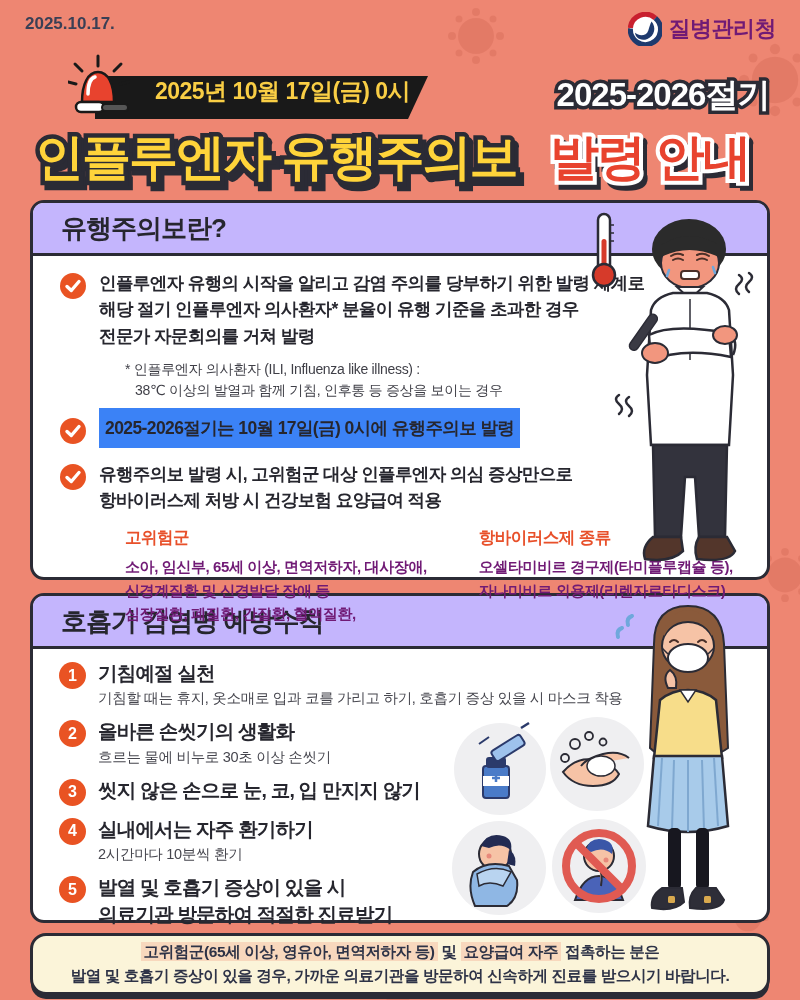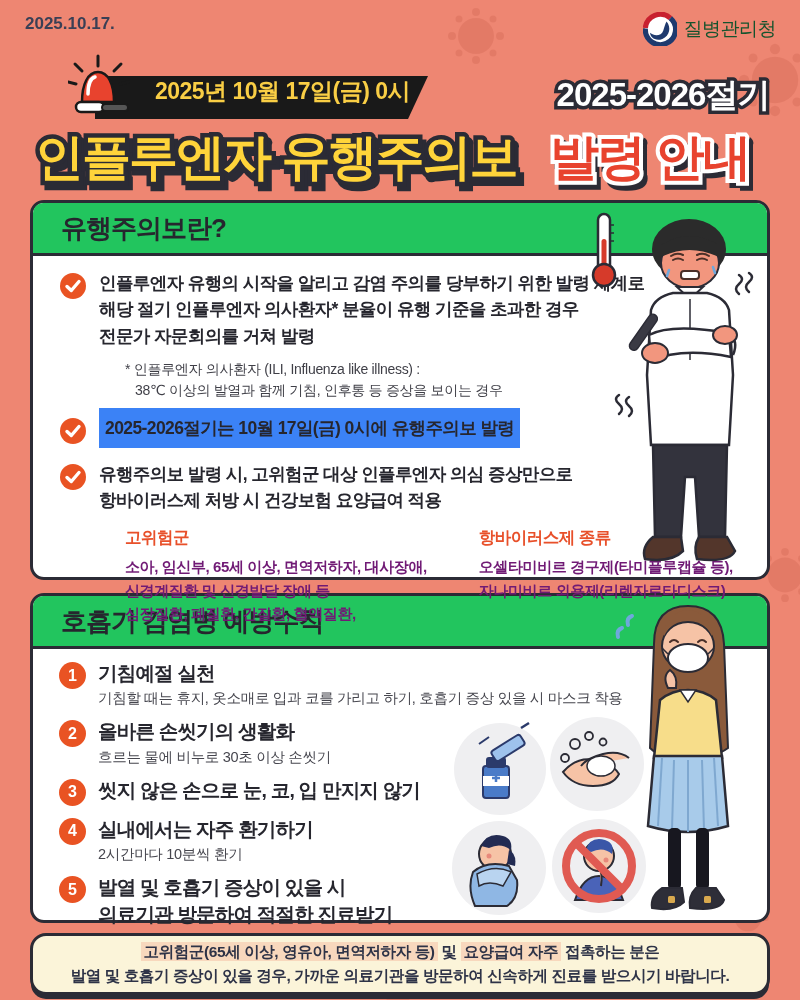--- a/index.html
+++ b/index.html
@@ -1,31 +1,31 @@
 <!DOCTYPE html>
 <html lang="ko"><head>
 <meta charset="utf-8">
 <style>
   html,body{margin:0;padding:0;}
   body{font-family:"Liberation Sans","DejaVu Sans",sans-serif;}
   .poster{position:relative;width:800px;height:1000px;background:#EE8672;overflow:hidden;}
   .blob{position:absolute;opacity:.5;}
   .top-date{position:absolute;left:25px;top:14px;font-size:17px;font-weight:600;color:#3A3F55;}
   .agency{position:absolute;right:24px;top:12px;display:flex;align-items:center;gap:7px;}
-  .agency-name{font-size:19px;font-weight:400;color:#14532d;letter-spacing:-0.5px;}
+  .agency-name{font-size:22px;font-weight:700;color:#701a75;letter-spacing:-0.5px;}
   .siren-banner{position:absolute;left:95px;top:76px;width:333px;height:43px;background:#191919;
     clip-path:polygon(0 0,100% 0,94% 100%,0 100%);display:flex;align-items:flex-start;justify-content:center;
     padding-left:42px;box-sizing:border-box;}
   .siren-banner span{color:#F9CE45;font-size:23px;font-weight:800;letter-spacing:-0.5px;white-space:nowrap;}
   .siren-icon{position:absolute;left:68px;top:54px;}
   .season-svg{position:absolute;left:538px;top:70px;overflow:visible;}
   .title-svg{position:absolute;top:118px;overflow:visible;}
   .t-outline{paint-order:stroke;filter:drop-shadow(4px 5px 0 #2B2B35);font-weight:900;letter-spacing:-2px;}
   .card{position:absolute;left:30px;width:740px;background:#fff;border:3px solid #2B2B35;border-radius:14px;box-sizing:border-box;}
-  .card-head{height:50px;background:#22c55e;border-bottom:3px solid #2B2B35;border-radius:10px 10px 0 0;
+  .card-head{height:50px;background:#c4b5fd;border-bottom:3px solid #2B2B35;border-radius:10px 10px 0 0;
     display:flex;align-items:center;padding-left:28px;}
   .card-head span{font-size:26px;font-weight:800;color:#26262E;letter-spacing:-1px;}
   .card1{top:200px;height:380px;}
   .card2{top:593px;height:330px;}
   .c1-body{position:relative;padding:14px 0 0 26px;z-index:2;}
   .check-row{display:flex;gap:12px;margin-bottom:12px;}
   .check-ic{flex:0 0 28px;margin-top:2px;}
   .b-lines{font-size:17.5px;font-weight:800;color:#26262E;line-height:1.5;letter-spacing:-0.6px;white-space:nowrap;}
   .hl-yellow{background:#3b82f6;padding:10px 6px;margin-top:12px;}
   .footnote{margin:-2px 0 14px 66px;font-size:14px;font-weight:500;color:#3F3F47;line-height:1.5;letter-spacing:-0.3px;}

